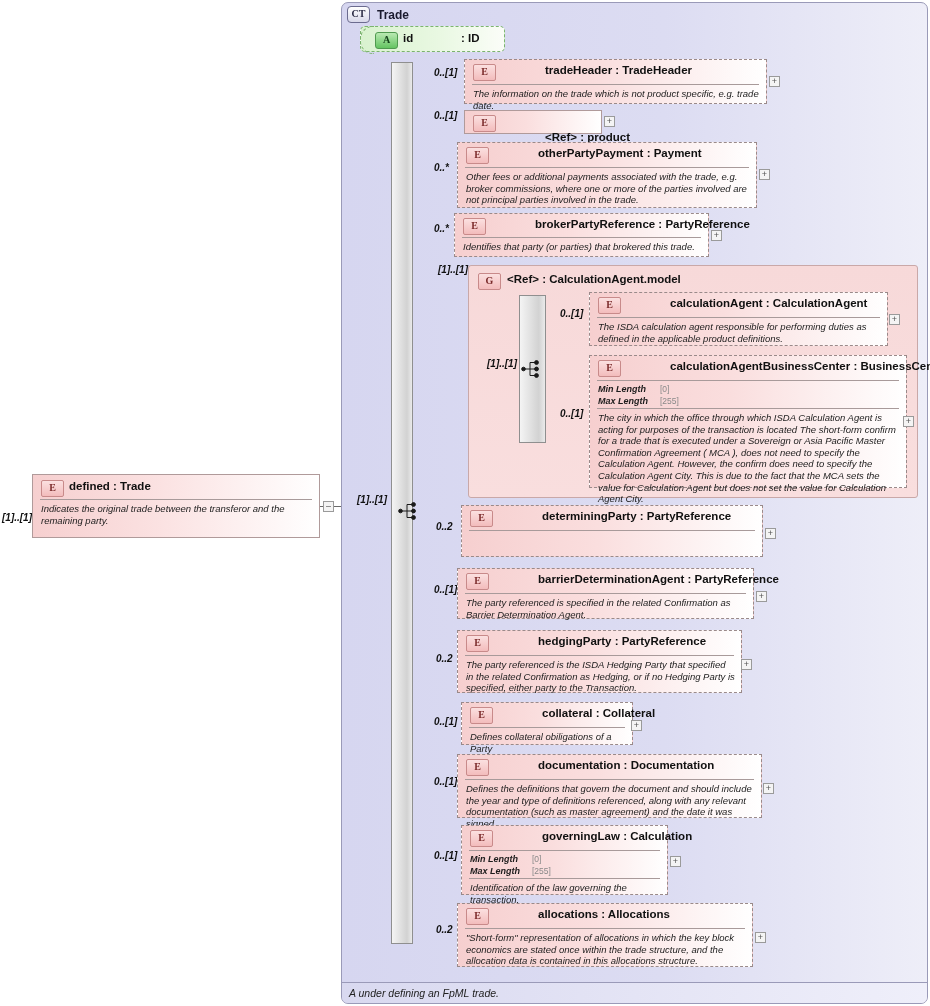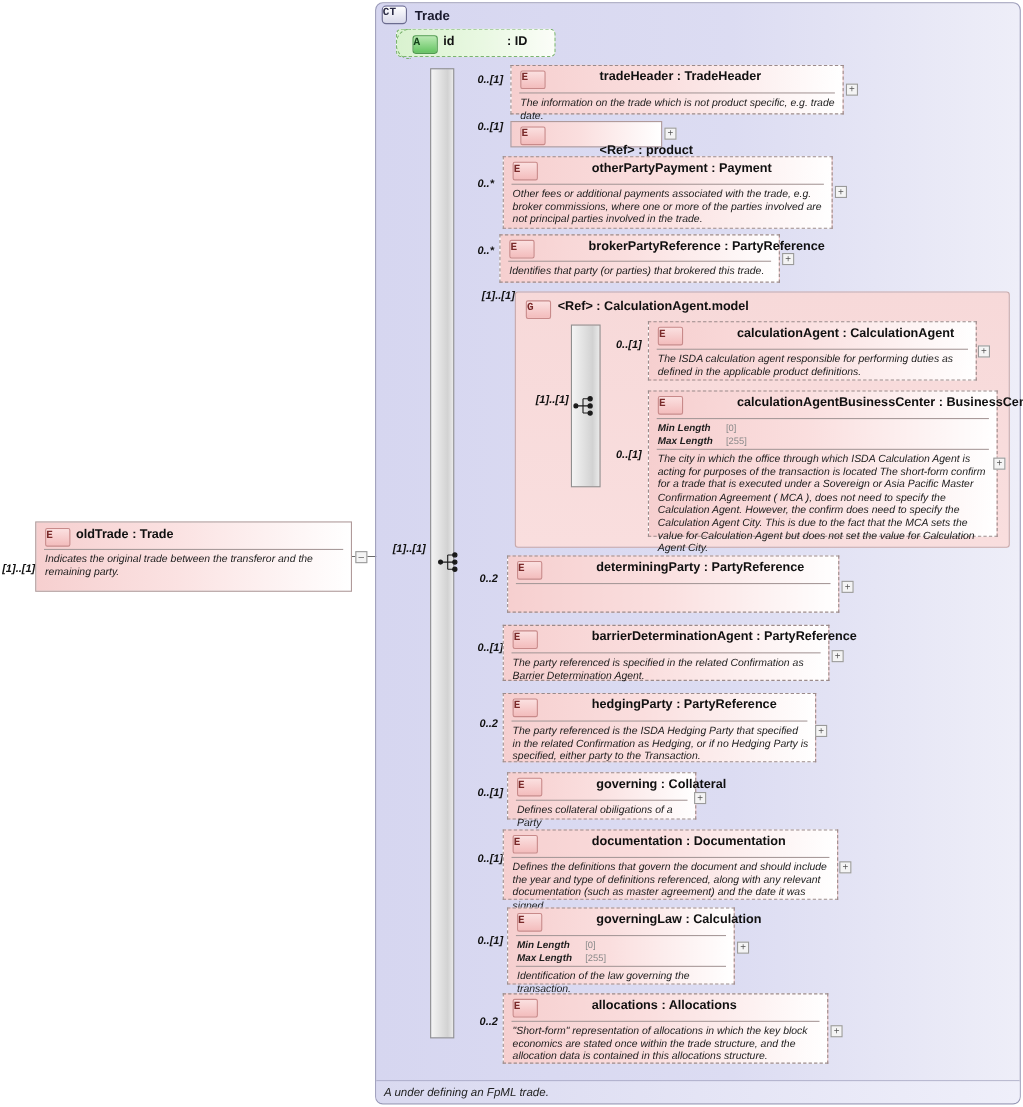--- a/index.html
+++ b/index.html
@@ -11,22 +11,22 @@
   .abs{position:absolute;box-sizing:border-box;}
 
   
   #root-panel{
     left:341px;top:2px;width:587px;height:1002px;
     border:1px solid #9a9ab8;border-radius:7px;
     background:linear-gradient(to right,#d6d6f0 0%,#dcdcf2 55%,#eeeef8 100%);
   }
   #root-title-row{left:347px;top:5px;width:200px;height:18px;}
   .badge{
-    display:inline-block;width:21px;height:15px;line-height:14px;
-    font-size:10px;font-weight:bold;font-family:Liberation Mono, monospace;
+    display:inline-block;width:21px;height:15px;line-height:14px;text-align:center;
+    font-size:10px;font-weight:bold;font-family:Liberation Serif, serif;
     border:1px solid #6b6b8f;border-radius:4px;vertical-align:middle;
     background:linear-gradient(to bottom,#ffffff,#d8d8ea);color:#2a2a44;
   }
   .badge.e{border:1px solid #c88a8a;border-radius:2px;color:#7a2a2a;
     background:linear-gradient(to bottom,#fbe0e0,#f3bcbc);}
   .badge.g{border:1px solid #c88a8a;border-radius:2px;color:#7a2a2a;
     background:linear-gradient(to bottom,#fbe0e0,#f3bcbc);}
   .badge.a{border:1px solid #4f9a4f;border-radius:3px;color:#14421a;
     background:linear-gradient(to bottom,#b9e9b2,#64c461);}
   #root-title-txt{
@@ -190,21 +190,21 @@
       <circle cx="15.5" cy="11" r="1.9"></circle>
       <circle cx="15.5" cy="17.5" r="1.9"></circle>
     </g>
   </svg>
 </div>
 <div class="abs card" style="left:357px;top:494px;">[1]..[1]</div>
 
 <div class="abs card" style="left:2px;top:512px;">[1]..[1]</div>
 <div class="abs" id="oldtrade">
   <span class="badge e" style="position:absolute;left:8px;top:5px;">E</span>
-  <span style="position:absolute;left:36px;top:5px;font-size:11.5px;font-weight:bold;color:#101010;">oldTrade : Trade</span>
+  <span style="position:absolute;left:36px;top:5px;font-size:11.5px;font-weight:bold;color:#101010;">defined : Trade</span>
   <div style="position:absolute;left:7px;right:7px;top:24px;border-top:1px solid #a89a9a;"></div>
   <div style="position:absolute;left:8px;right:8px;top:28px;font-size:9.5px;font-style:italic;line-height:11.6px;color:#1c1c1c;">Indicates the original trade between the transferor and the remaining party.</div>
 </div>
 <div class="abs minus" style="left:323px;top:501px;"></div>
 
 <div class="abs card" style="left:434px;top:67px;">0..[1]</div>
 <div class="abs ebox" style="left:464px;top:59px;width:303px;height:45px;">
   <span class="badge e" style="left:8px;top:4px;position:absolute;">E</span>
   <span class="title">tradeHeader : TradeHeader</span>
   <div class="rule" style="top:24px;"></div>
@@ -306,21 +306,21 @@
   <span class="badge e" style="left:8px;top:4px;position:absolute;">E</span>
   <span class="title">hedgingParty : PartyReference</span>
   <div class="rule" style="top:24px;"></div>
   <div class="doc" style="top:28px;">The party referenced is the ISDA Hedging Party that specified in the related Confirmation as Hedging, or if no Hedging Party is specified, either party to the Transaction.</div>
 </div>
 <div class="abs plus" style="left:741px;top:659px;"></div>
 
 <div class="abs card" style="left:434px;top:716px;">0..[1]</div>
 <div class="abs ebox" style="left:461px;top:702px;width:172px;height:43px;">
   <span class="badge e" style="left:8px;top:4px;position:absolute;">E</span>
-  <span class="title">governing : Collateral</span>
+  <span class="title">collateral : Collateral</span>
   <div class="rule" style="top:24px;"></div>
   <div class="doc" style="top:28px;">Defines collateral obiligations of a Party</div>
 </div>
 <div class="abs plus" style="left:631px;top:720px;"></div>
 
 <div class="abs card" style="left:434px;top:776px;">0..[1]</div>
 <div class="abs ebox" style="left:457px;top:754px;width:305px;height:64px;">
   <span class="badge e" style="left:8px;top:4px;position:absolute;">E</span>
   <span class="title">documentation : Documentation</span>
   <div class="rule" style="top:24px;"></div>

